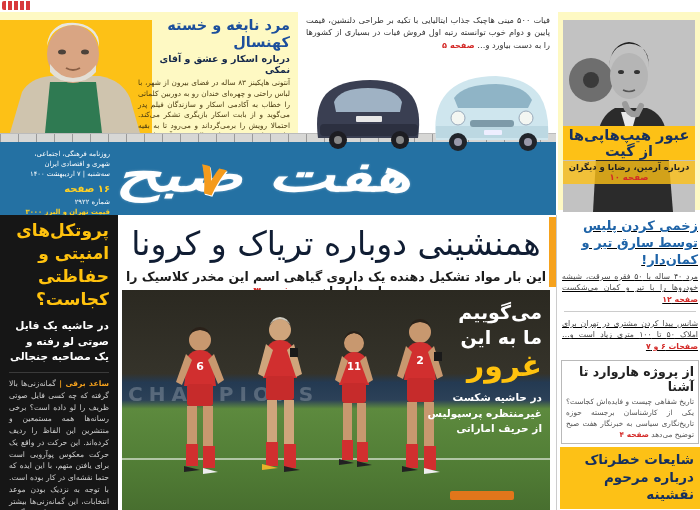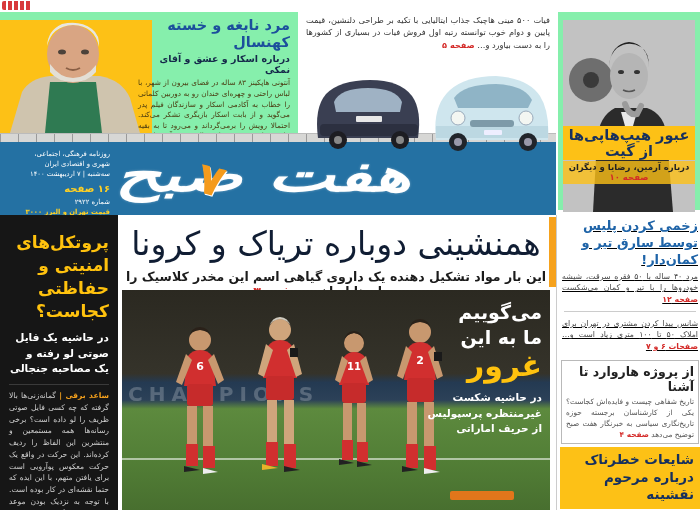--- a/index.html
+++ b/index.html
@@ -7,21 +7,21 @@
   #page {
     position:relative; width:700px; height:510px; background:#fff;
     overflow:hidden; direction:rtl; margin:0 auto;
   }
   
   .top-strip { position:absolute; left:0; top:0; width:700px; height:12px; background:#fff; }
   .red-deco { position:absolute; left:2px; top:1px; width:30px; height:9px; border-radius:2px;
     background:repeating-linear-gradient(90deg,#d8393b 0 4px,#fff 4px 6px); }
 
   
-  .ybox { position:absolute; background:#86efac; }
+  .ybox { position:absolute; background:#fef9c3; }
   #hopkins-box { left:0; top:12px; width:298px; height:121px; }
   #hiphop-box  { left:558px; top:12px; width:142px; height:198px; }
 
   
   .hopkins-photo { position:absolute; left:0; top:8px; width:152px; height:113px; overflow:hidden; }
   .hop-text { position:absolute; right:8px; top:5px; width:152px; text-align:right; }
   .hop-head { color:#1c4f9c; font-size:14.5px; font-weight:bold; line-height:1.15; }
   .hop-sub  { color:#15284a; font-size:9.5px; font-weight:bold; margin-top:3px; }
   .hop-body { color:#4a3b10; font-size:7.3px; line-height:1.45; margin-top:3px; text-align:justify; }
   .pref { color:#d42a28; font-weight:bold; }
@@ -50,21 +50,21 @@
   .mh-price { color:#ffd023; font-size:6.8px; font-weight:bold; }
   .logo-wrap { position:absolute; left:20px; top:2px; width:400px; height:70px; }
   .logo-text { color:#fff; font-size:46px; font-weight:bold; font-style:italic; white-space:nowrap;
     transform:scaleX(1.55) translateX(-40px); transform-origin:center; display:inline-block; margin-top:4px;
     text-shadow:0 0 2px rgba(255,255,255,.4); }
   .logo-seven { position:absolute; left:178px; top:10px; color:#f49b1d; font-size:44px; font-weight:bold;
     transform:rotate(14deg); text-shadow:1px 1px 0 #fff; }
 
   
   .sidebar { position:absolute; left:0; top:215px; width:118px; height:295px; background:#161616;
-    padding:16px 9px; overflow:hidden; }
+    padding:4px 9px; overflow:hidden; }
   .sb-head { color:#ffc20e; font-size:17px; font-weight:bold; line-height:1.35; text-align:right; }
   .sb-sub { color:#fff; font-size:10.5px; font-weight:bold; line-height:1.5; margin-top:7px; text-align:right; }
   .sb-body { color:#cfcfcf; font-size:7.6px; line-height:1.55; margin-top:7px; text-align:justify;
     border-top:1px solid #3a3a3a; padding-top:5px; }
   .sb-author { color:#f6a21d; font-weight:bold; }
 
   
   .main-head-zone { position:absolute; left:122px; top:215px; width:428px; height:75px; text-align:center; }
   .main-headline { color:#101d33; font-size:33px; font-weight:normal; white-space:nowrap; letter-spacing:-1px; margin-top:9px; }
   .main-sub { color:#1b1b1b; font-size:12.5px; font-weight:bold; margin-top:6px; }

